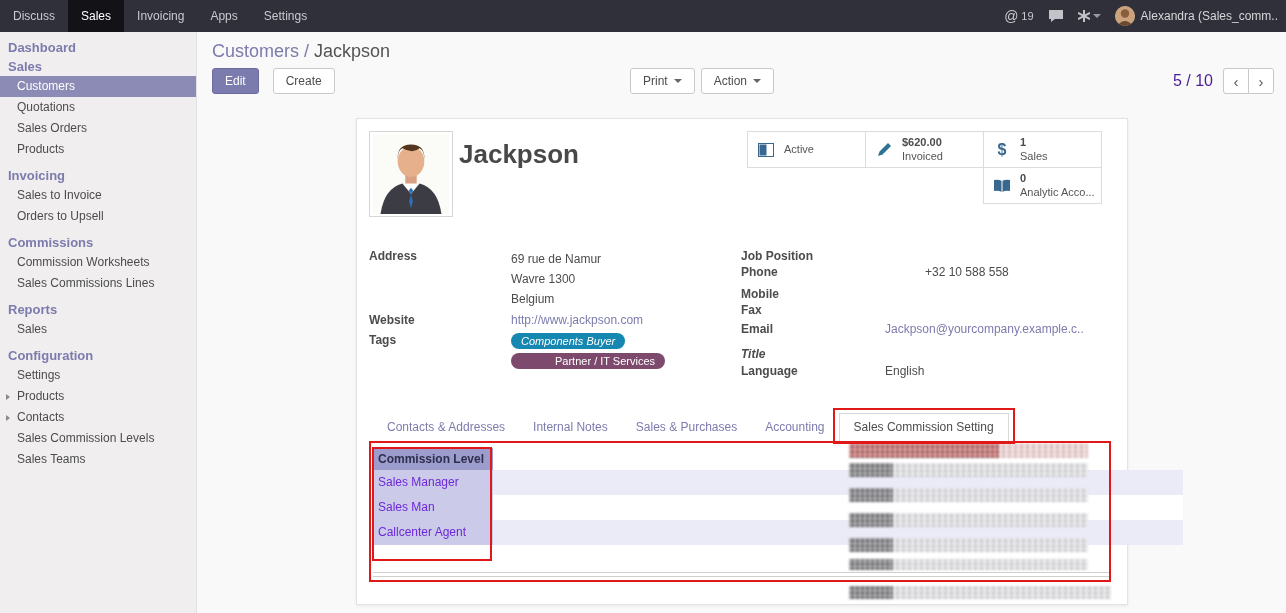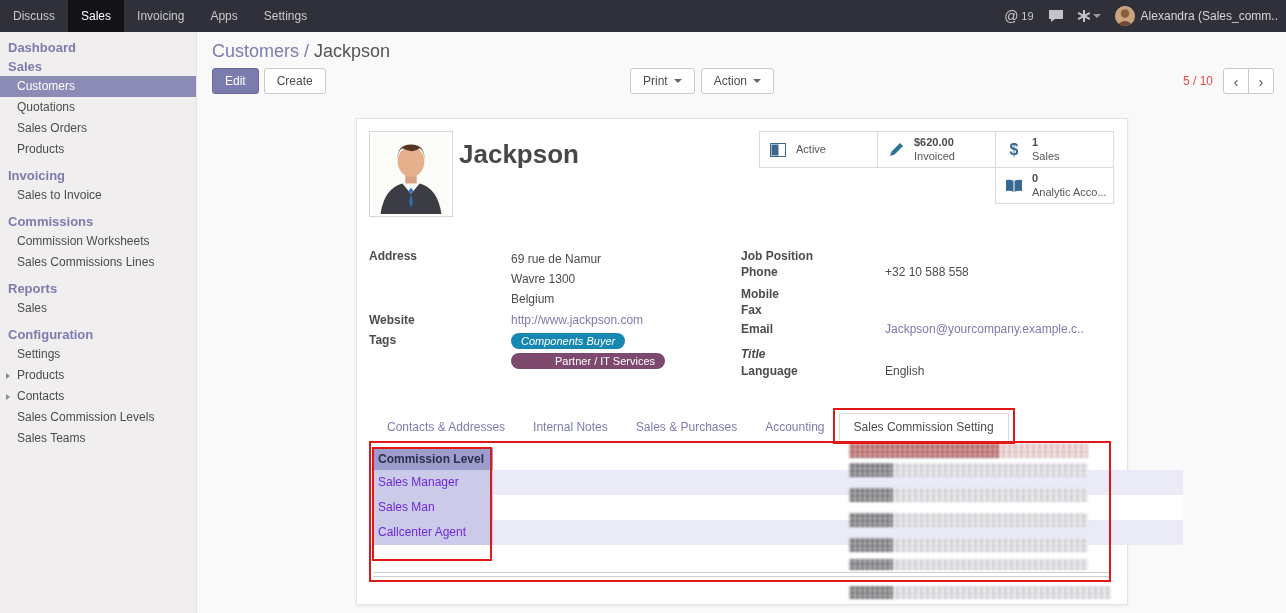--- a/index.html
+++ b/index.html
@@ -30,59 +30,59 @@
   .sb-item { color:#4c4c4c; font-size:12px; padding:4px 8px 4px 17px; cursor:pointer; position:relative; line-height:13px; }
   .sb-item.active { background:#8c8bb6; color:#fff; }
   .chev-r { position:absolute; left:6px; top:50%; transform:translateY(-50%); width:0; height:0; border-left:4px solid #8a8a8a; border-top:3px solid transparent; border-bottom:3px solid transparent; }
 
   
   .main { position:absolute; left:197px; top:32px; width:1089px; height:581px; background:#f9f9f9; }
   .breadcrumb { position:absolute; left:15px; top:9px; font-size:18px; }
   .bc-parent { color:#7c7bad; cursor:pointer; }
   .bc-sep { color:#7c7bad; }
   .bc-current { color:#555; }
-  .btn-row { position:absolute; left:15px; top:36px; display:flex; gap:5px; }
+  .btn-row { position:absolute; left:15px; top:36px; display:flex; gap:14px; }
   .btn { font-size:12px; height:26px; padding:0 12px; border:1px solid #c9c9c9; background:#fff; color:#4c4c4c; border-radius:3px; cursor:pointer; display:inline-flex; align-items:center; gap:6px; font-family:"Liberation Sans", sans-serif; }
   .btn.primary { background:#7c7bad; border-color:#6b6a9e; color:#fff; }
   .mid-buttons { position:absolute; left:433px; top:36px; display:flex; gap:6px; }
   .pager { position:absolute; right:12px; top:36px; display:flex; align-items:center; gap:10px; }
-  .pager-text { font-size:12px; color:#ef4444; }
+  .pager-text { font-size:16px; color:#4c1d95; }
   .pager-nav { display:flex; }
   .pager-btn { width:26px; height:26px; border:1px solid #c9c9c9; background:#fff; color:#555; font-size:15px; display:flex; align-items:center; justify-content:center; cursor:pointer; }
   .pager-btn.prev { border-radius:3px 0 0 3px; }
   .pager-btn.next { border-radius:0 3px 3px 0; margin-left:-1px; }
 
   
   .card { position:absolute; left:159px; top:86px; width:772px; height:487px; background:#fff; border:1px solid #e3e3e3; box-shadow:0 1px 3px rgba(0,0,0,.07); }
   .avatar-box { position:absolute; left:12px; top:12px; width:84px; height:86px; border:1px solid #d6d6d6; background:#fff; padding:2px; }
   .avatar-box svg { width:100%; height:100%; display:block; }
   .rec-name { position:absolute; left:102px; top:20px; font-size:26px; font-weight:bold; color:#484848; }
 
-  .stats { position:absolute; top:13px; right:13px; display:grid; grid-template-columns:repeat(3,118px); }
+  .stats { position:absolute; top:13px; right:25px; display:grid; grid-template-columns:repeat(3,118px); }
   .stat { height:37px; border:1px solid #dcdcdc; background:#fff; display:flex; align-items:center; padding:0 7px; gap:7px; cursor:pointer; margin-left:-1px; margin-top:-1px; }
   .stat.analytic { grid-column:3; }
   .stat-ico { width:22px; flex:none; display:flex; justify-content:center; color:#38678f; }
   .stat-ico .dollar { font-size:16px; font-weight:bold; color:#38678f; }
   .stat-text { display:flex; flex-direction:column; line-height:1.2; overflow:hidden; }
   .stat-val { font-size:11px; font-weight:bold; color:#4c4c4c; }
   .stat-lab { font-size:11px; color:#555; white-space:nowrap; }
 
   .fields { position:absolute; left:12px; top:130px; width:748px; display:flex; font-size:12px; }
   .fcol-left { width:372px; }
   .fcol-right { width:376px; }
   .frow { display:flex; margin-bottom:4px; }
   .flabel { width:142px; font-weight:bold; color:#4c4c4c; flex:none; }
   .fcol-right .flabel { width:144px; }
   .link { color:#7c7bad; text-decoration:none; cursor:pointer; }
   .addr div { line-height:20px; }
   .tags-stack { display:flex; flex-direction:column; align-items:flex-start; gap:4px; }
   .tagpill { display:inline-block; color:#fff; font-size:11px; padding:2px 10px; border-radius:10px; }
   .tag-blue { background:#1687b0;font-style:italic; }
   .tag-purple { background:#7d4a6e;padding-left:44px; }
-  .r-jobpos { margin-bottom:2px; } .r-phone { margin-bottom:8px; } .r-mobile { margin-bottom:2px; }
+  .r-jobpos { margin-bottom:2px; } .r-phone { margin-bottom:8px;gap:40px; } .r-mobile { margin-bottom:2px; }
   .r-fax { margin-bottom:5px; } .r-email { margin-bottom:11px; } .r-title { margin-bottom:3px;font-style:italic; }
 
   
   .tabs { position:absolute; left:16px; right:16px; top:294px; height:30px; border-bottom:1px solid #d9d9d9; display:flex; }
   .tab { font-size:12px; color:#7c7bad; line-height:29px; padding:0 14px; cursor:pointer; position:relative; white-space:nowrap; }
   .tab.active { color:#4c4c4c; background:#fff; border:1px solid #d9d9d9; border-bottom:1px solid #fff; margin-bottom:-1px; line-height:27px; }
   .tab-anno { position:absolute; left:-7px; right:-7px; top:-6px; bottom:-2px; border:2px solid #e01818; pointer-events:none; z-index:6; }
 
   
   .sheet-bottom { position:absolute; left:0; right:0; top:322px; bottom:0; }
@@ -154,20 +154,21 @@
 
   <div class="sidebar">
     <div class="sb-heading">Dashboard</div>
     <div class="sb-heading tight">Sales</div>
     <div class="sb-item active">Customers</div>
     <div class="sb-item">Quotations</div>
     <div class="sb-item">Sales Orders</div>
     <div class="sb-item">Products</div>
     <div class="sb-heading">Invoicing</div>
     <div class="sb-item">Sales to Invoice</div>
+    <div class="sb-item">Orders to Upsell</div>
     <div class="sb-heading">Commissions</div>
     <div class="sb-item">Commission Worksheets</div>
     <div class="sb-item">Sales Commissions Lines</div>
     <div class="sb-heading">Reports</div>
     <div class="sb-item">Sales</div>
     <div class="sb-heading">Configuration</div>
     <div class="sb-item">Settings</div>
     <div class="sb-item"><span class="chev-r"></span><span>Products</span></div>
     <div class="sb-item"><span class="chev-r"></span><span>Contacts</span></div>
     <div class="sb-item">Sales Commission Levels</div>

